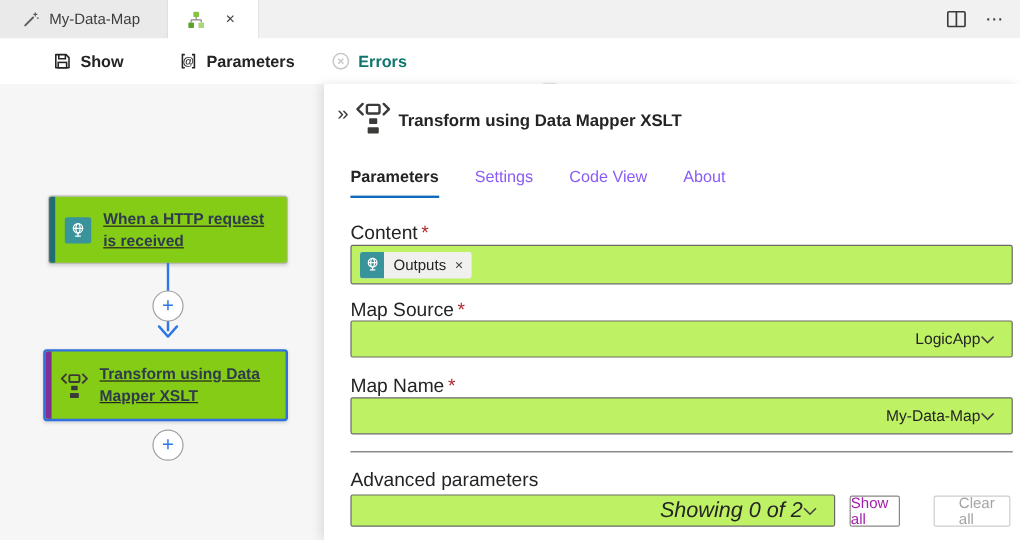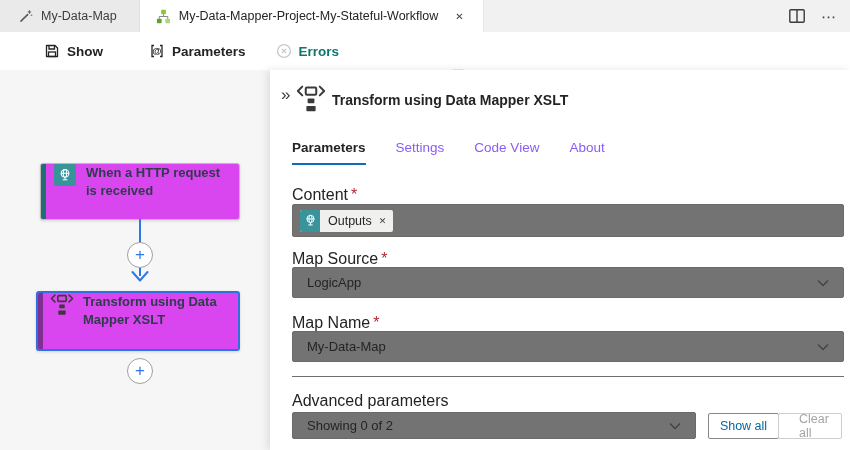--- a/index.html
+++ b/index.html
@@ -20,21 +20,21 @@
   .toolbar { position:absolute; left:0; top:32px; width:850px; height:38px; background:#fff; display:flex; align-items:center; padding-left:34px; }
   .tbtn { display:flex; align-items:center; gap:7px; font-size:13.5px; font-weight:700; color:#242424; padding:0 10px; height:100%; }
   .tbtn.disabled { color:#0f766e; }
   .tb-nub { position:absolute; left:452px; top:37px; width:12px; height:3px; background:#e6e6e6; border-radius:2px; }
 
   
   .canvas { position:absolute; left:0; top:70px; width:850px; height:380px; background:#f6f6f6; }
   .panel { position:absolute; left:270px; top:70px; width:580px; height:380px; background:#fff; box-shadow:-3px 0 8px rgba(0,0,0,0.10); }
 
   
-  .node { position:absolute; background:#d946ef; border-radius:3px; display:flex; align-items:flex-start; box-shadow:0 1px 3px rgba(0,0,0,0.14); }
+  .node { position:absolute; background:#84cc16; border-radius:3px; display:flex; align-items:center; box-shadow:0 1px 3px rgba(0,0,0,0.14);text-decoration:underline; }
   .node-trigger { left:40px; top:93px; width:200px; height:57px; border:1px solid #bdbbb9; }
   .node-action  { left:36px; top:221px; width:204px; height:60px; border:2px solid #2f6fdf; }
   .stripe { position:absolute; left:0; top:0; bottom:0; width:5px; border-radius:2px 0 0 2px; }
   .stripe-teal { background:#206e73; }
   .stripe-purple { background:#7f3092; }
   .node-icon-box { width:22px; height:22px; background:#38939b; border-radius:2px; margin:0 10px 0 13px; flex:0 0 auto; display:flex; align-items:center; justify-content:center; }
   .node-glyph { margin:0 9px 0 12px; flex:0 0 auto; display:flex; }
   .node-title { font-size:13px; font-weight:700; color:#2f3b4c; line-height:18px; padding-right:6px; }
 
   .connector { position:absolute; left:128px; top:149px; }
@@ -47,36 +47,36 @@
   .panel-opicon { position:absolute; left:26px; top:14px; }
   .panel-title { position:absolute; left:62px; top:22px; font-size:14px; font-weight:700; color:#242424; }
 
   .ptabs { position:absolute; left:22px; top:70px; display:flex; gap:30px; }
   .ptab { font-size:13.5px; color:#8b5cf6; padding-bottom:8px; cursor:pointer; }
   .ptab.active { color:#242424; font-weight:700; border-bottom:2px solid #0f6cbd; }
 
   .flabel { position:absolute; left:22px; font-size:16px; color:#242424; }
   .req { color:#b02a30; margin-left:3px; }
 
-  .finput { position:absolute; left:22px; width:552px; background:#737373; border:1px solid #6b6a69; border-radius:2px; }
+  .finput { position:absolute; left:22px; width:552px; background:#bef264; border:1px solid #6b6a69; border-radius:2px; }
   .content-input { top:134px; height:33px; display:flex; align-items:center; padding-left:7px; }
   .token { display:flex; align-items:center; background:#f0f0ef; border-radius:2px; height:22px; overflow:hidden; cursor:pointer; }
   .token-icon { width:20px; height:22px; background:#38939b; display:flex; align-items:center; justify-content:center; flex:0 0 auto; }
   .token-label { font-size:12.5px; color:#242424; padding:0 5px 0 8px; }
   .token-x { font-size:9px; color:#454545; padding:0 7px 0 2px; }
 
   .select { height:31px; display:flex; align-items:center; padding:0 14px; font-size:13px; color:#242424; cursor:pointer; }
-  .select .val { flex:1; }
+  .select .val { flex:1;text-align:right; }
   .sel-mapsource { top:197px; }
   .sel-mapname { top:261px; }
   .divider { position:absolute; left:22px; top:306px; width:552px; height:1px; background:#6f6e6d; }
   .sel-advanced { top:342px; width:404px; height:27px; }
 
   .btn { position:absolute; top:343px; height:26px; border-radius:2px; background:#fff; font-size:12.5px; display:flex; align-items:center; justify-content:center; cursor:pointer; }
-  .btn-showall { left:438px; width:71px; border:1px solid #8a8886; color:#0369a1; }
+  .btn-showall { left:438px; width:42px; border:1px solid #8a8886; color:#a21caf; }
   .btn-clearall { left:508px; width:64px; border:1px solid #cfcecd; color:#a6a4a2;padding-left:20px; }
 
   .chev { flex:0 0 auto; }
   svg { display:block; }
 </style>
 </head>
 <body>
 
 <div class="app">
 
@@ -94,21 +94,20 @@
     </div>
     <div class="tab active">
       <span>
         <svg width="15" height="15" viewBox="0 0 16 16">
           <path d="M8 5.5 V8 M3.5 8 H12.5 M3.5 8 V10.5 M12.5 8 V10.5" stroke="#8a8a8a" stroke-width="1.1" fill="none"></path>
           <rect x="5.5" y="0.8" width="5" height="4.8" rx="0.8" fill="#86c440"></rect>
           <rect x="1" y="10.4" width="5" height="4.8" rx="0.8" fill="#5ba32e"></rect>
           <rect x="10" y="10.4" width="5" height="4.8" rx="0.8" fill="#a9d77f"></rect>
         </svg>
       </span>
-      <span>My-Data-Mapper-Project-My-Stateful-Workflow</span>
       <span class="tab-close">✕</span>
     </div>
     <div class="tabbar-actions">
       <span>
         <svg width="16" height="14" viewBox="0 0 16 14">
           <rect x="0.8" y="0.8" width="14.4" height="12.4" rx="1" fill="none" stroke="#3b3b3b" stroke-width="1.4"></rect>
           <line x1="8" y1="0.8" x2="8" y2="13.2" stroke="#3b3b3b" stroke-width="1.4"></line>
         </svg>
       </span>
       <span class="more-icon">⋯</span>
@@ -254,21 +253,21 @@
           </svg>
       </span>
     </div>
 
     <div class="divider"></div>
 
     <div class="flabel" style="top:322px;">
       <span>Advanced parameters</span>
     </div>
     <div class="finput select sel-advanced">
-      <span class="val" style="font-size:13px;">Showing 0 of 2</span>
+      <span class="val" style="font-size:18px;font-style:italic;">Showing 0 of 2</span>
       <span class="chev">
         <svg width="12" height="8" viewBox="0 0 12 8">
             <path d="M1 1.5 L6 6.5 L11 1.5" fill="none" stroke="#424242" stroke-width="1.3"></path>
           </svg>
       </span>
     </div>
     <div class="btn btn-showall">Show all</div>
     <div class="btn btn-clearall">Clear all</div>
   </div>
 

